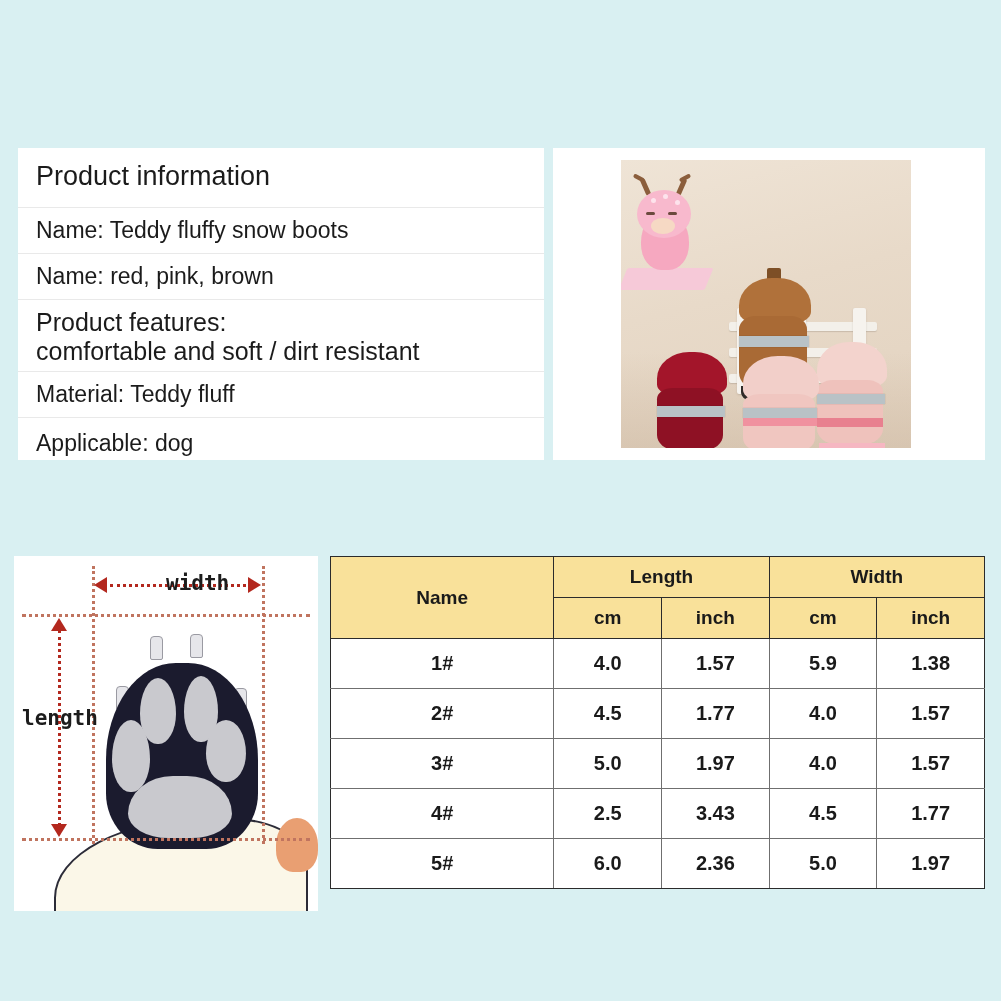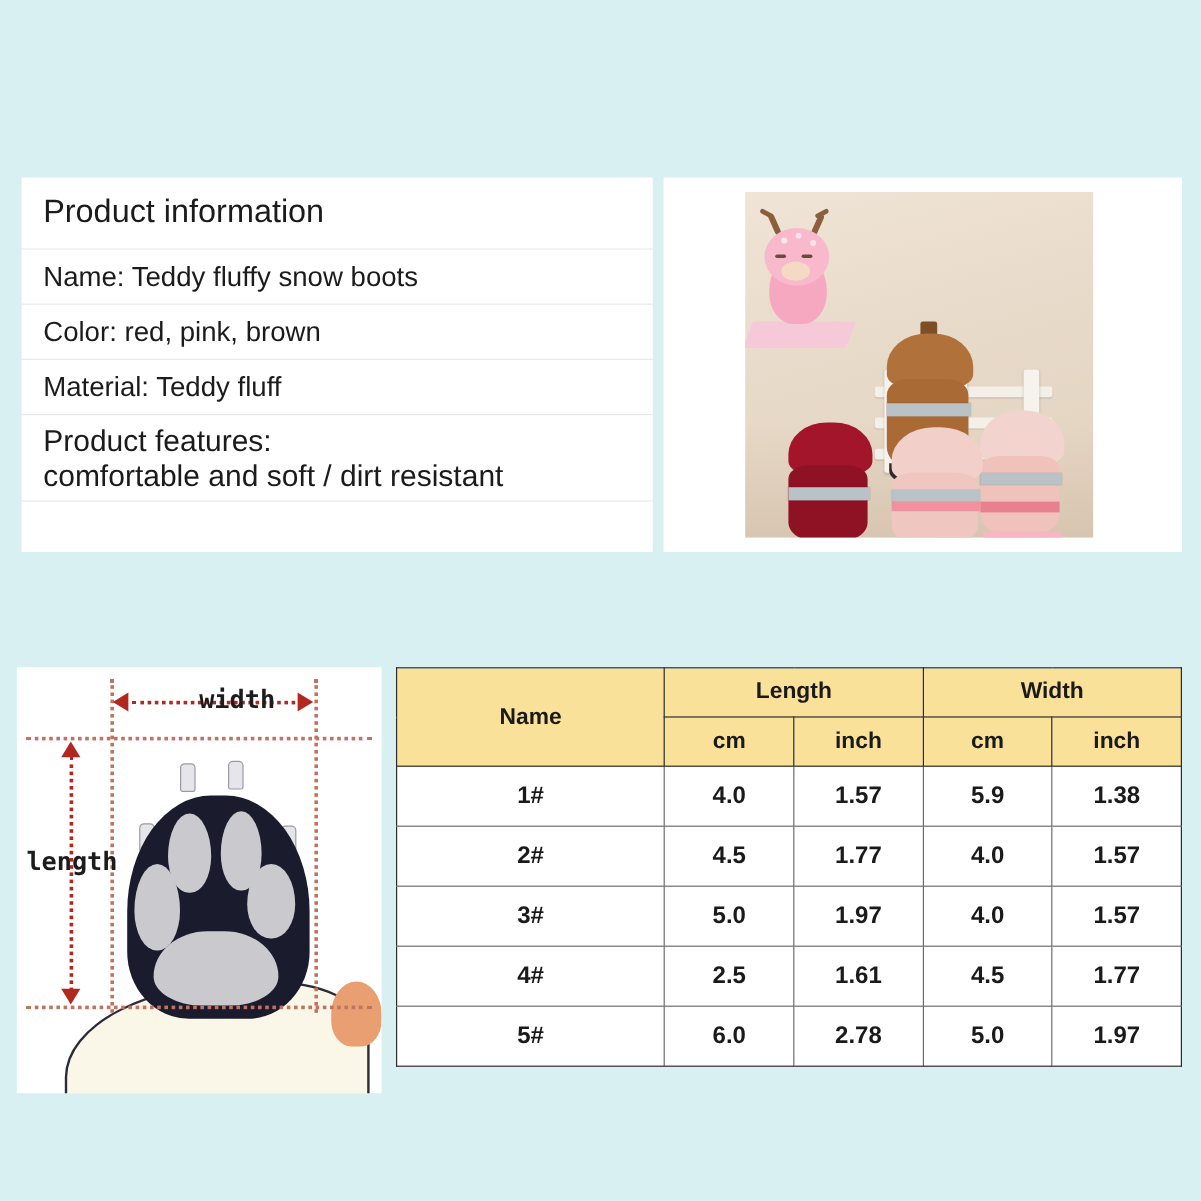--- a/index.html
+++ b/index.html
@@ -356,26 +356,27 @@
   #size-table tbody tr:last-child td  { border-bottom-color: #2b2b2b; }
   .col-size { width: 135px; }
   .col-num  { width: 130px; }
 </style>
 </head>
 <body>
 
 <div id="info-panel">
   <div class="info-row title">Product information</div>
   <div class="info-row single">Name: Teddy fluffy snow boots</div>
-  <div class="info-row single">Color: red, pink, brown</div>
-  <div class="info-row single">Material: Teddy fluff</div>
+  <div class="info-row single">Name: red, pink, brown</div>
   <div class="info-row double">
     <span>Product features:</span>
     <span>comfortable and soft / dirt resistant</span>
   </div>
+  <div class="info-row single">Material: Teddy fluff</div>
+  <div class="info-row single last">Applicable: dog</div>
 </div>
 
 <div id="photo-panel">
   <div id="photo-inner" aria-label="four teddy fluff dog snow boots in brown, red and pink with reflective straps, a pink deer figurine and a white fence prop on a beige background">
     <div id="photo-floor"></div>
 
     <div>
       <div class="deer-base"></div>
       <div class="deer-body"></div>
       <div class="antler l"></div>
@@ -499,25 +500,25 @@
       <tr>
         <td class="col-size">3#</td>
         <td class="col-num">5.0</td>
         <td class="col-num">1.97</td>
         <td class="col-num">4.0</td>
         <td class="col-num">1.57</td>
       </tr>
       <tr>
         <td class="col-size">4#</td>
         <td class="col-num">2.5</td>
-        <td class="col-num">1.61</td>
+        <td class="col-num">3.43</td>
         <td class="col-num">4.5</td>
         <td class="col-num">1.77</td>
       </tr>
       <tr>
         <td class="col-size">5#</td>
         <td class="col-num">6.0</td>
-        <td class="col-num">2.78</td>
+        <td class="col-num">2.36</td>
         <td class="col-num">5.0</td>
         <td class="col-num">1.97</td>
       </tr>
     </tbody>
 </table>
 
 </body></html>

